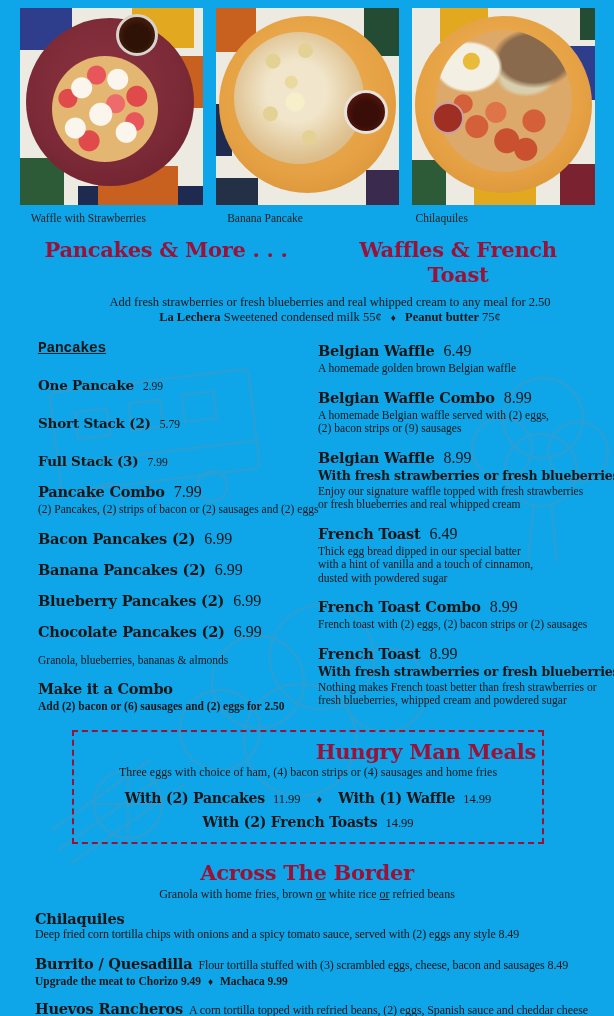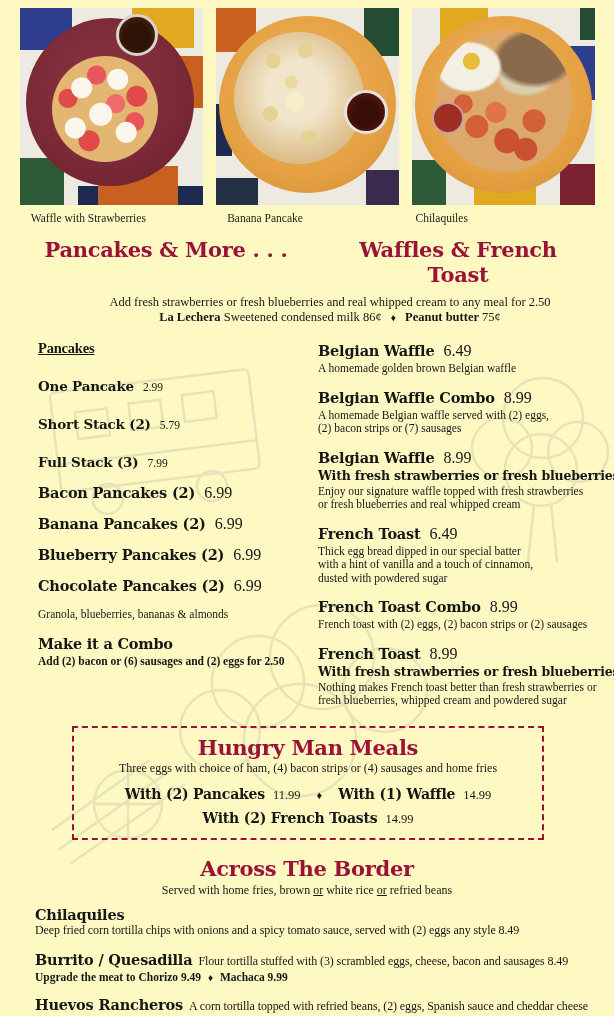--- a/index.html
+++ b/index.html
@@ -1,19 +1,19 @@
 <!DOCTYPE html>
 <html><head>
 <meta charset="utf-8">
 <style>
   * { margin:0; padding:0; box-sizing:border-box; }
   html,body { background:#fff; }
   .page {
     position:relative; width:614px; height:1016px; overflow:hidden;
-    background:#fef9c3; font-family:"Liberation Serif", serif; color:#161616;
+    background:#0ea5e9; font-family:"Liberation Serif", serif; color:#161616;
   }
   .wm { position:absolute; left:0; top:352px; z-index:0; opacity:0.20; }
   .content { position:relative; z-index:1; }
 
   
   .photos-row { display:flex; gap:13px; padding:8px 19px 0 20px; }
   .photo { position:relative; width:185px; height:197px; overflow:hidden; background:#EDEAE2; }
   .tiles { position:absolute; inset:0; }
   .t1 { background:
     linear-gradient(#2E3E8C,#2E3E8C) 0 0/52px 42px no-repeat,
@@ -98,38 +98,38 @@
   .sec-h.left { width:332px; }
   .sec-h.right { width:252px;text-align:center; }
   .intro { text-align:center; margin-top:8px; font-size:12.5px; line-height:15px;padding-left:46px; }
   .b { font-weight:bold; }
   .diamond { font-size:10px; padding:0 6px; }
 
   
   .columns { display:flex; margin-top:15px; padding-left:38px; }
   .col-left { width:280px; flex:none; }
   .col-right { width:290px; flex:none; }
-  .pc-header { font-family:Liberation Serif, serif; font-weight:bold; font-size:14.5px;
+  .pc-header { font-family:Liberation Mono, monospace; font-weight:bold; font-size:14.5px;
     text-decoration:underline; letter-spacing:-0.2px; }
   .simple-item { margin-top:20px; white-space:nowrap; }
   .s-name { font-family:"DejaVu Serif", serif; font-weight:bold; font-size:13.5px; letter-spacing:-0.2px; }
   .s-price { font-size:11.5px; margin-left:9px; }
   .item { margin-top:13px; }
   .i-name { font-family:"DejaVu Serif", serif; font-weight:bold; font-size:14.5px; letter-spacing:-0.2px; }
   .i-price { font-size:16px; margin-left:9px; }
   .i-sub { font-family:"DejaVu Serif", serif; font-weight:bold; font-size:12.5px;
     letter-spacing:-0.2px; margin-top:1px; white-space:nowrap; }
   .i-desc { font-size:11.5px; line-height:13.5px; margin-top:2px; white-space:pre-line; }
   .i-desc-bold { font-size:11.5px; font-weight:bold; margin-top:2px; white-space:nowrap; }
   .nowrap { white-space:nowrap; }
 
   
   .hungry { margin:18px 0 0 72px; width:472px; border:2px dashed #9A1238;
     text-align:center; padding:7px 6px 11px; }
-  .hungry-title { font-family:"DejaVu Serif", serif; font-weight:bold; font-size:21px; letter-spacing:-0.3px; }
+  .hungry-title { font-family:"DejaVu Serif", serif; font-weight:bold; font-size:21px; letter-spacing:-0.3px;text-align:right; }
   .hungry-desc { font-size:12px; margin-top:1px; }
   .hungry-line { margin-top:9px; }
   .h-name { font-family:"DejaVu Serif", serif; font-weight:bold; font-size:14px; letter-spacing:-0.2px; }
   .h-price { font-size:12.5px; margin-left:8px; }
   .h-diamond { font-size:11px; padding:0 12px; }
   .hungry-line2 { margin-top:6px; }
 
   
   .across-title { text-align:center; margin-top:16px; font-family:"DejaVu Serif", serif;
     font-weight:bold; font-size:21px; letter-spacing:-0.3px; }
@@ -214,21 +214,21 @@
 
     <div class="headrow">
       <div class="sec-h left acc">Pancakes &amp; More . . .</div>
       <div class="sec-h right acc">Waffles &amp; French Toast</div>
     </div>
 
     <div class="intro">
       <div>Add fresh strawberries or fresh blueberries and real whipped cream to any meal for 2.50</div>
       <div>
         <span class="b">La Lechera</span>
-        <span>Sweetened condensed milk 86¢</span>
+        <span>Sweetened condensed milk 55¢</span>
         <span class="diamond">♦</span>
         <span class="b">Peanut butter</span>
         <span>75¢</span>
       </div>
     </div>
 
     <div class="columns">
 
       <div class="col-left">
         <div class="pc-header">Pancakes</div>
@@ -236,20 +236,24 @@
           <span class="s-name">One Pancake</span><span class="s-price">2.99</span>
         </div>
         <div class="simple-item">
           <span class="s-name">Short Stack (2)</span><span class="s-price">5.79</span>
         </div>
         <div class="simple-item">
           <span class="s-name">Full Stack (3)</span><span class="s-price">7.99</span>
         </div>
 
         <div class="item">
+          <div class="nowrap"><span class="i-name">Pancake Combo</span><span class="i-price">7.99</span></div>
+          <div class="i-desc nowrap">(2) Pancakes, (2) strips of bacon or (2) sausages and (2) eggs</div>
+        </div>
+        <div class="item">
           <div class="nowrap"><span class="i-name">Bacon Pancakes (2)</span><span class="i-price">6.99</span></div>
         </div>
         <div class="item">
           <div class="nowrap"><span class="i-name">Banana Pancakes (2)</span><span class="i-price">6.99</span></div>
         </div>
         <div class="item">
           <div class="nowrap"><span class="i-name">Blueberry Pancakes (2)</span><span class="i-price">6.99</span></div>
         </div>
         <div class="item">
           <div class="nowrap"><span class="i-name">Chocolate Pancakes (2)</span><span class="i-price">6.99</span></div>
@@ -264,21 +268,21 @@
       </div>
 
       <div class="col-right">
         <div class="item" style="margin-top:2px;">
           <div class="nowrap"><span class="i-name">Belgian Waffle</span><span class="i-price">6.49</span></div>
           <div class="i-desc">A homemade golden brown Belgian waffle</div>
         </div>
         <div class="item">
           <div class="nowrap"><span class="i-name">Belgian Waffle Combo</span><span class="i-price">8.99</span></div>
           <div class="i-desc">A homemade Belgian waffle served with (2) eggs,
-(2)  bacon strips or  (7) sausages</div>
+(2)  bacon strips or  (9) sausages</div>
         </div>
         <div class="item">
           <div class="nowrap"><span class="i-name">Belgian Waffle</span><span class="i-price">8.99</span></div>
           <div class="i-sub">With fresh strawberries or fresh blueberries</div>
           <div class="i-desc">Enjoy our signature waffle topped with fresh strawberries
 or fresh blueberries and real whipped cream</div>
         </div>
         <div class="item">
           <div class="nowrap"><span class="i-name">French Toast</span><span class="i-price">6.49</span></div>
           <div class="i-desc">Thick egg bread dipped in our special batter
@@ -306,21 +310,21 @@
         <span class="h-diamond">♦</span>
         <span class="h-name">With (1) Waffle</span><span class="h-price">14.99</span>
       </div>
       <div class="hungry-line2">
         <span class="h-name">With (2) French Toasts</span><span class="h-price">14.99</span>
       </div>
     </div>
 
     <div class="across-title acc">Across The Border</div>
     <div class="across-sub">
-      <span>Served with home fries, brown</span>
+      <span>Granola with home fries, brown</span>
       <span class="u">or</span>
       <span>white rice</span>
       <span class="u">or</span>
       <span>refried beans</span>
     </div>
 
     <div class="across-items">
       <div class="ax-item" style="margin-top:6px;">
         <div class="ax-name">Chilaquiles</div>
         <div class="ax-desc">Deep fried corn tortilla chips with onions and a spicy tomato sauce, served with (2) eggs any style  8.49</div>

